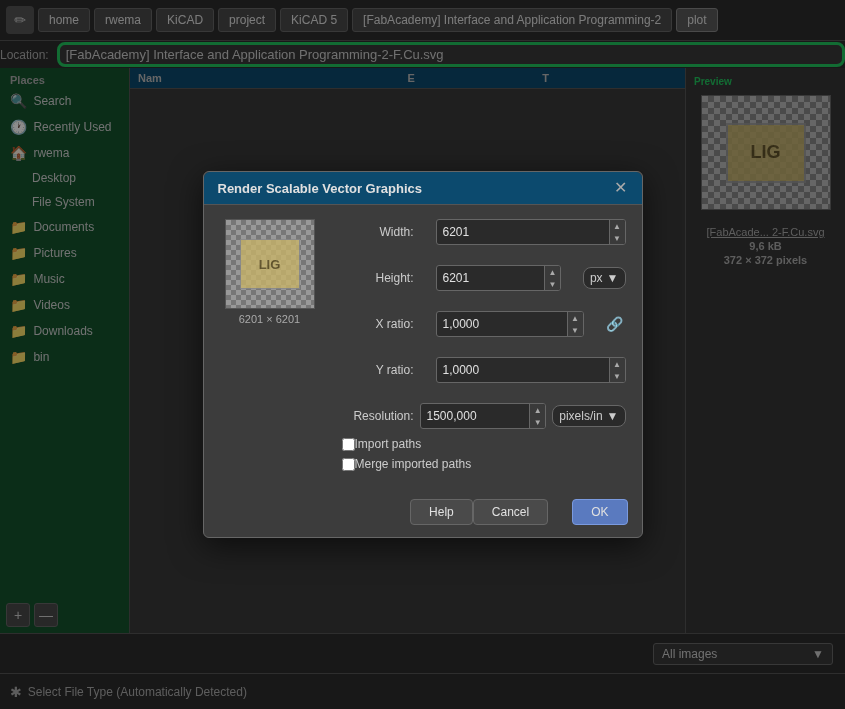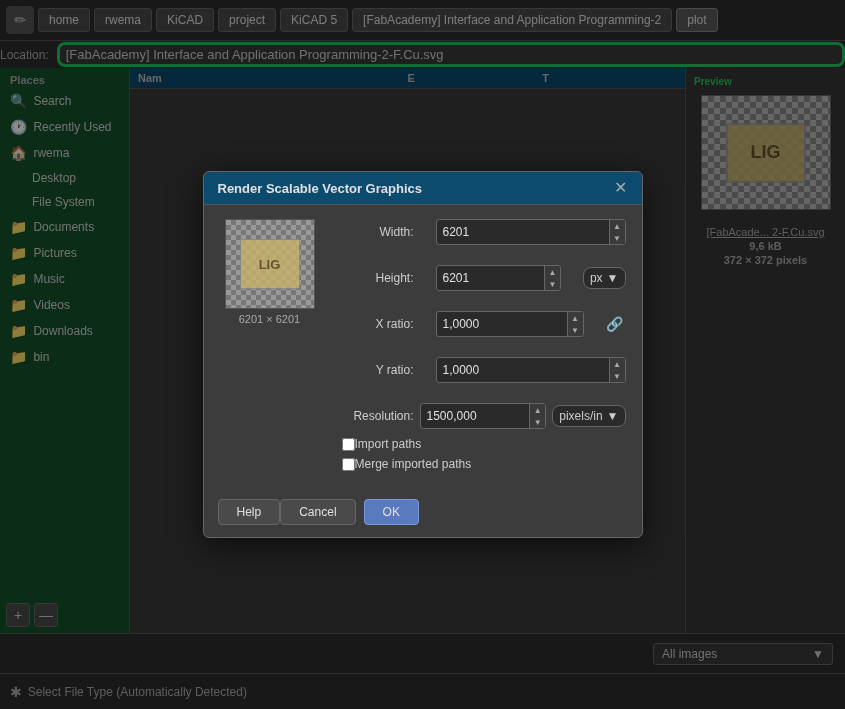--- a/index.html
+++ b/index.html
@@ -420,26 +420,26 @@
       cursor: pointer;
       accent-color: #5a7abf;
     }
     .checkbox-label {
       font-size: 12px;
       color: #ccc;
     }
     .modal-footer {
       display: flex;
       align-items: center;
-      justify-content: flex-start;
+      justify-content: flex-end;
       padding: 8px 14px 12px;
     }
     .modal-footer-right {
       display: flex;
-      gap: 8px;
+      gap: 24px;
       border-radius: 12px;
     }
     .modal-btn {
       padding: 5px 18px;
       border-radius: 4px;
       border: 1px solid #666;
       background: #4a4a4a;
       color: #e0e0e0;
       cursor: pointer;
       font-size: 12px;

